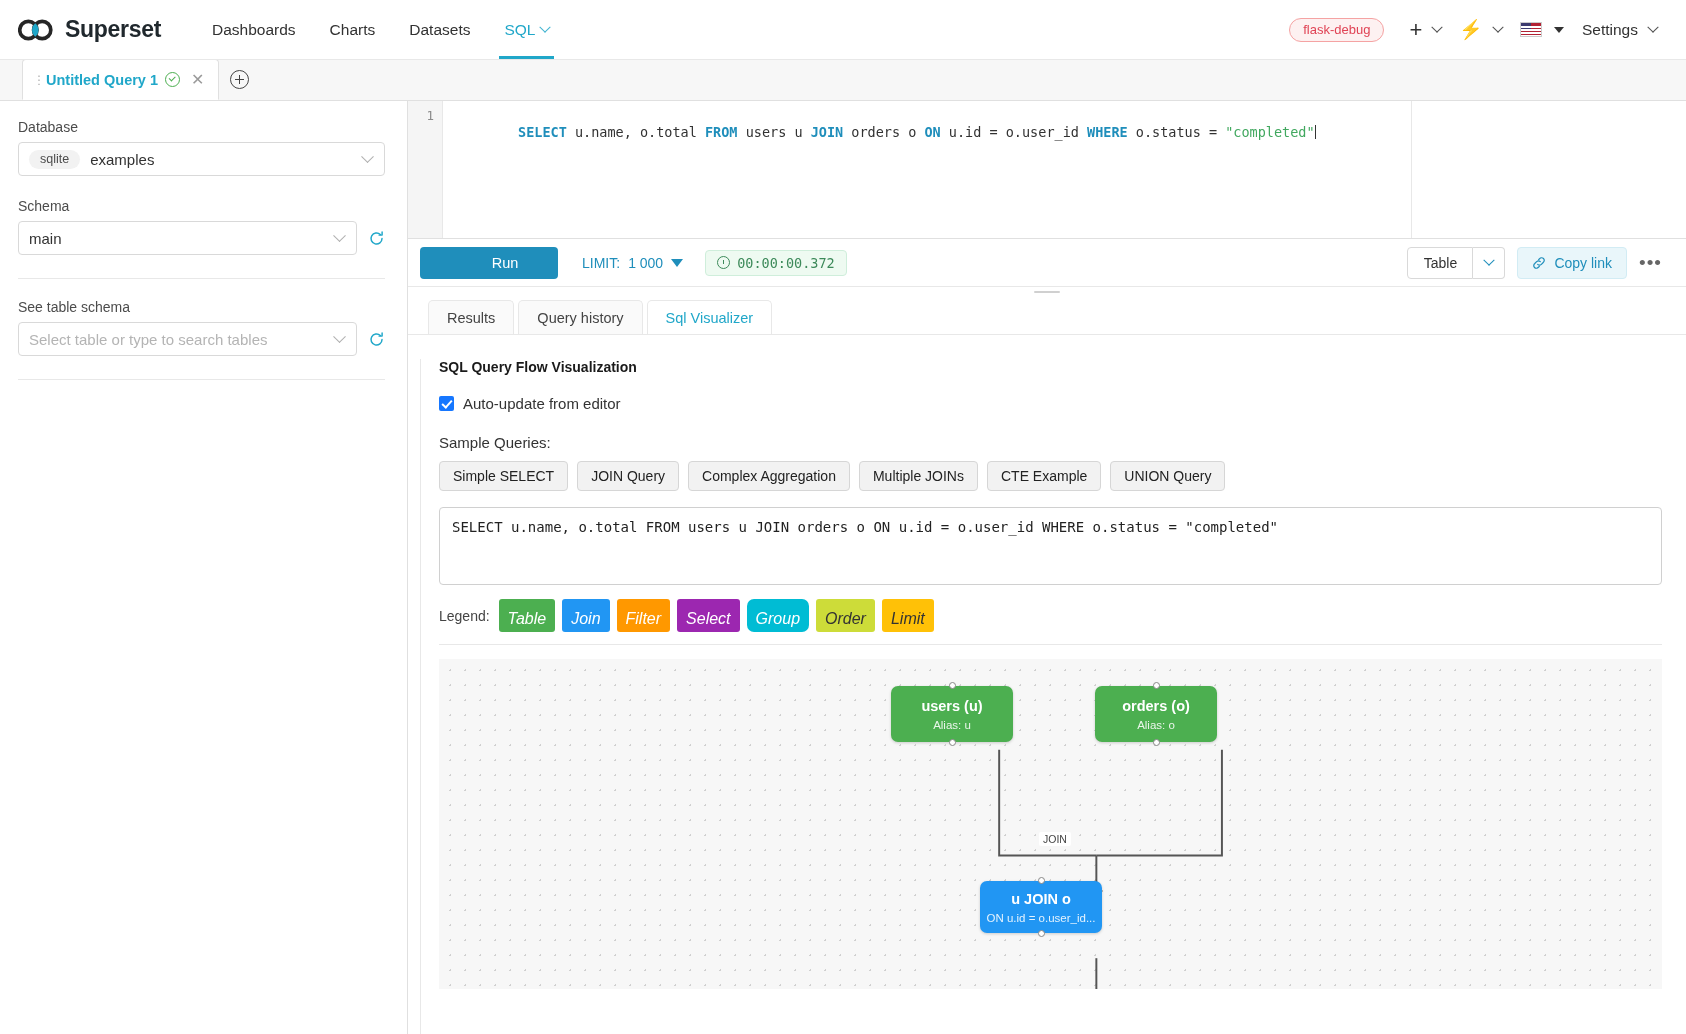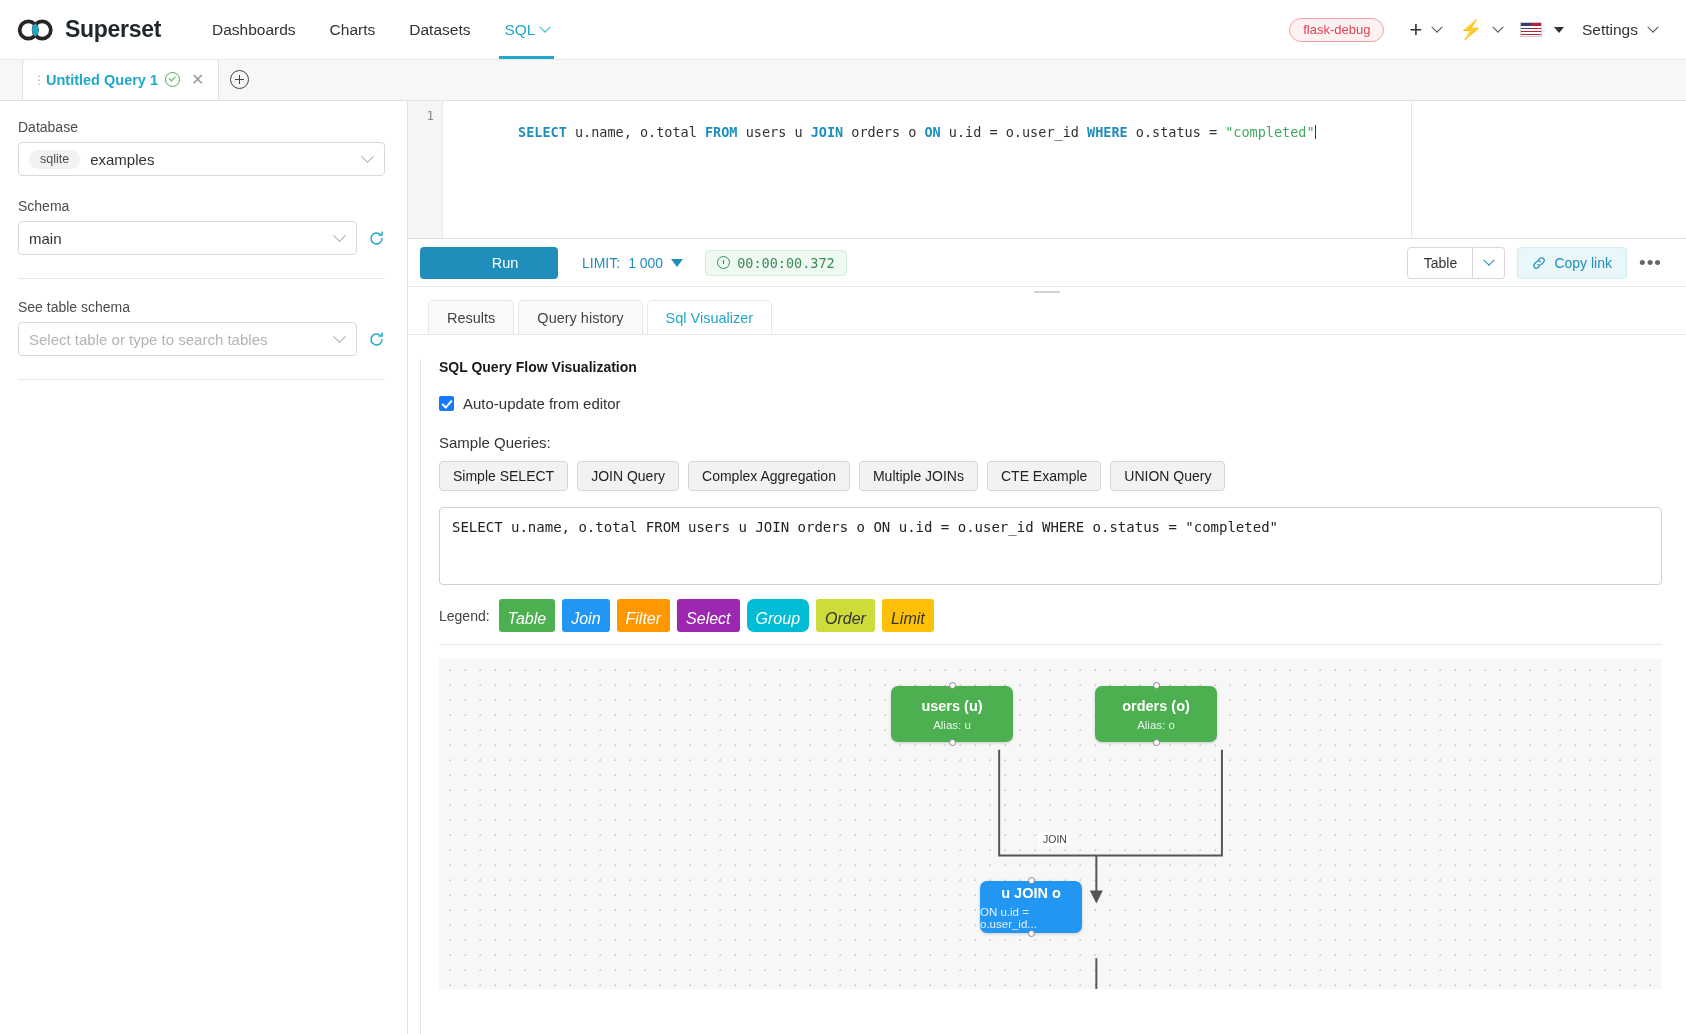--- a/index.html
+++ b/index.html
@@ -612,21 +612,21 @@
                 <div class="n-title">users (u)</div>
                 <div class="n-sub">Alias: u</div>
                 <span class="handle bottom"></span>
               </div>
               <div class="node" style="left: 656px; top: 27px; width: 122px; height: 56px; background: rgb(76, 175, 80);">
                 <span class="handle top"></span>
                 <div class="n-title">orders (o)</div>
                 <div class="n-sub">Alias: o</div>
                 <span class="handle bottom"></span>
               </div>
-              <div class="node" style="left: 541px; top: 222px; width: 102px; height: 52px; background: rgb(33, 150, 243);">
+              <div class="node" style="left: 541px; top: 222px; width: 122px; height: 52px; background: rgb(33, 150, 243);">
                 <span class="handle top"></span>
                 <div class="n-title">u JOIN o</div>
                 <div class="n-sub">ON u.id = o.user_id...</div>
                 <span class="handle bottom"></span>
               </div>
             </div>
           <div class="edge-label" id="edge-label" style="left: 600px; top: 173px;">JOIN</div>
         </div>
 
       </div>

